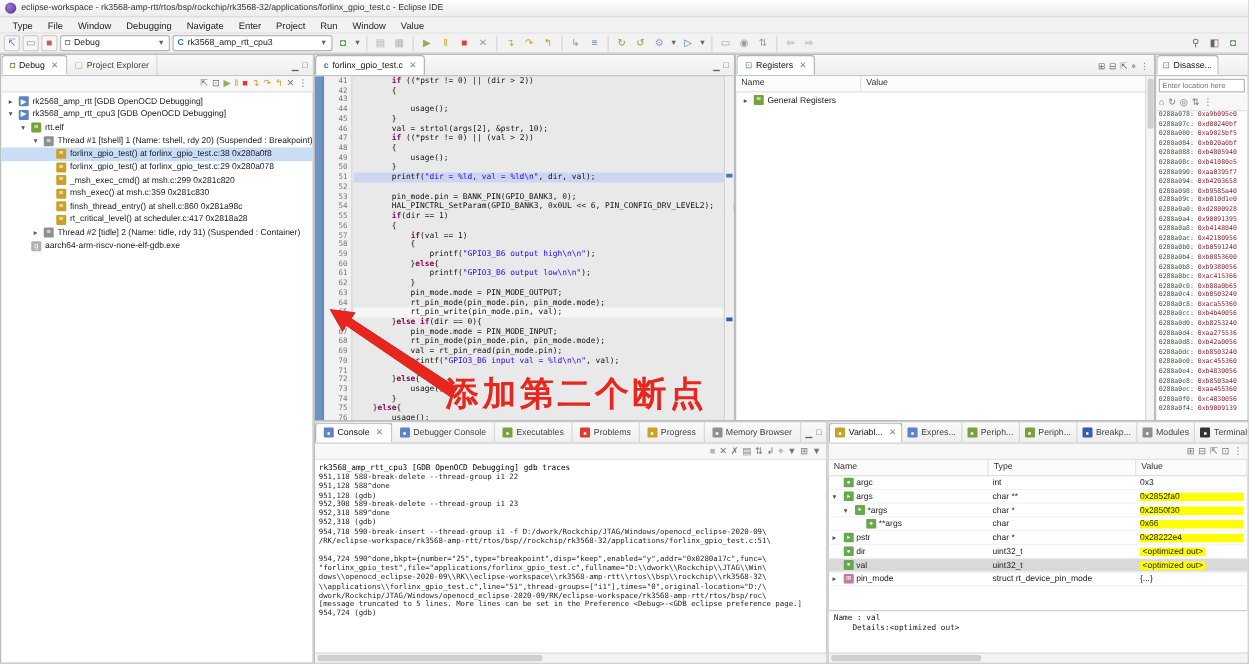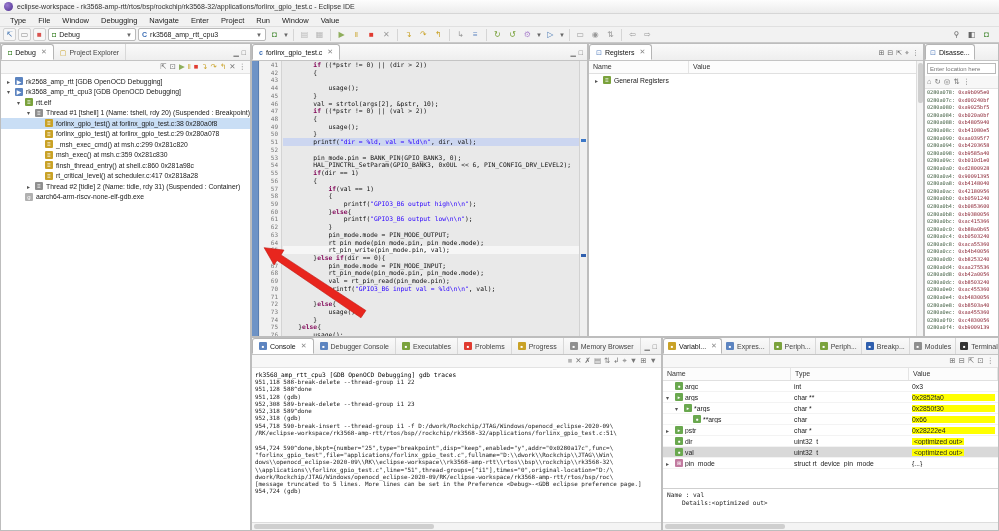--- a/index.html
+++ b/index.html
@@ -438,20 +438,21 @@
           <div class="cl">    }<span class="kw">else</span>{</div>
           <div class="cl">        usage();</div>
         </div>
       <div id="ovruler">
         <div style="position:absolute;left:1px;top:78px;width:5px;height:3px;background:#3c78c8"></div>
         <div style="position:absolute;left:1px;top:193px;width:5px;height:3px;background:#2f5fae"></div>
       </div>
       <svg id="annot-svg" viewBox="0 0 329 277">
         <polygon points="8,188 28,190.5 25,195.3 110.5,251.3 105.5,258.7 21,200.9 18,205.5" fill="#e8261e" stroke="#c01510" stroke-width="0.6"></polygon>
       </svg>
+      <div id="annot-text">添加第二个断点</div>
     </div>
   </div>
 
   <div id="registers" class="panel">
     <div class="tabrow">
       <span class="tab sel">
         <span class="ic" style="color:#5c84c0">⊡</span>
         <span>Registers</span>
         <span class="x">✕</span>
       </span>

